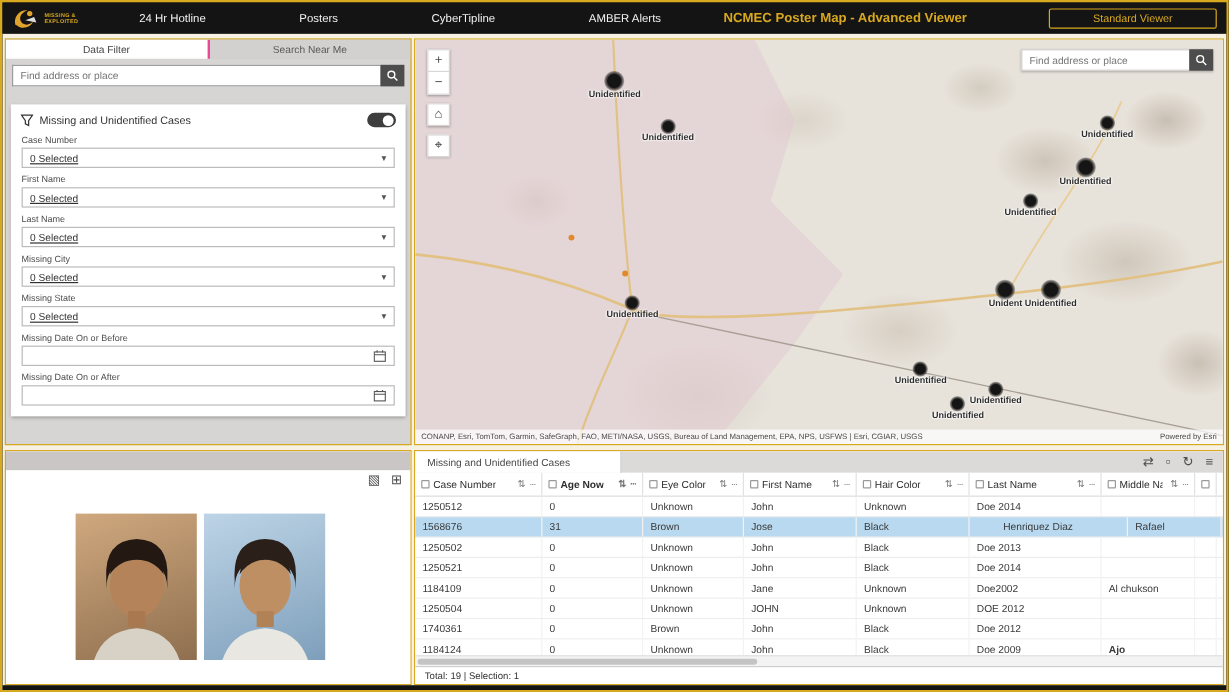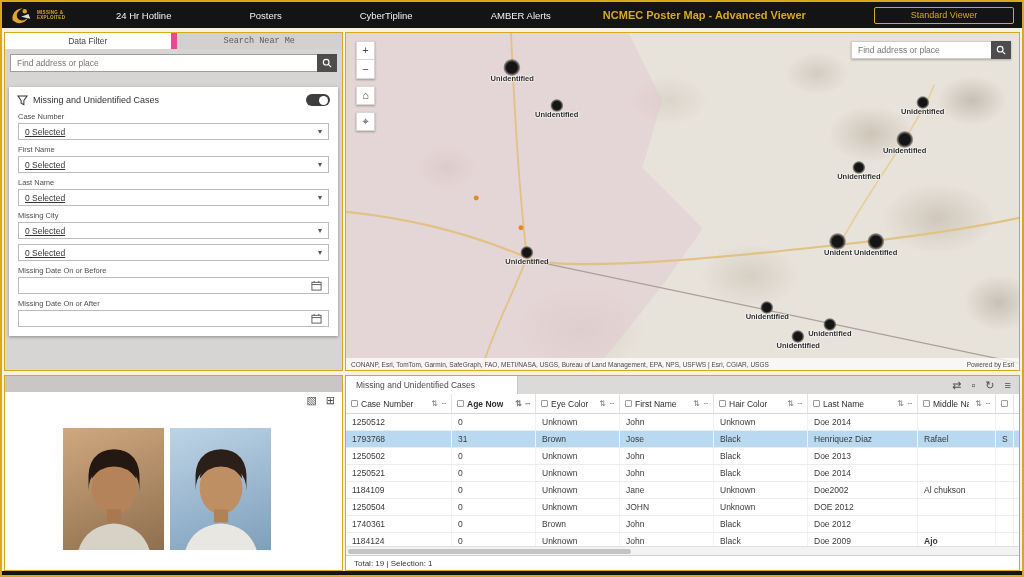--- a/index.html
+++ b/index.html
@@ -21,22 +21,22 @@
   .content { position:absolute; top:26px; left:0; right:0; bottom:0; background:#f6f1e2; }
   .bottom-strip { position:absolute; left:0; right:0; bottom:0; height:4px; background:#141414; }
   .panel { position:absolute; background:#fff; border:1px solid #d8a81f; overflow:hidden; }
   .filter-panel { left:2px; top:4px; width:339px; height:339px; background:#d7d5d3; }
   .map-panel    { left:343px; top:4px; width:675px; height:339px; }
   .photos-panel { left:2px; top:347px; width:339px; height:196px; }
   .table-panel  { left:343px; top:347px; width:675px; height:196px; }
 
   
   .tabs { display:flex; height:16px; background:#c9c6c5; }
-  .tab { flex:1; display:flex; align-items:center; justify-content:center; font-size:8.5px; color:#5a5a5a; background:#d3d1d0; border-right:6px solid #ec4899; cursor:pointer; }
-  .tab:last-child { border-right:none;font-family:Liberation Mono, monospace; }
+  .tab { flex:1; display:flex; align-items:center; justify-content:center; font-size:8.5px; color:#5a5a5a; background:#d3d1d0; border-right:2px solid #ec4899; cursor:pointer; }
+  .tab:last-child { border-right:none; }
   .tab.active { background:#fff; color:#444; }
 
   
   .search-row { display:flex; padding:5px 5px 6px; }
   .addr-input { flex:1; height:18px; border:1px solid #9d9d9d; border-right:none; font-size:8.5px; padding:0 6px; color:#333; background:#fff; font-family:inherit; outline:none; }
   .search-btn { width:20px; height:18px; background:#4d4d4d; border:none; display:flex; align-items:center; justify-content:center; cursor:pointer; padding:0; }
   .filter-card { margin:9px 4px; background:#fff; box-shadow:0 1px 3px rgba(0,0,0,.35); padding-bottom:4px; }
   .filter-head { display:flex; align-items:center; gap:5px; padding:7px 8px 6px; }
   .filter-title { font-size:9px; color:#333; flex:1; }
   .toggle { width:24px; height:12px; border-radius:7px; background:#3e3e3e; position:relative; cursor:pointer; flex:none; }
@@ -181,20 +181,21 @@
               </div>
             </div>
             <div class="field">
               <div class="field-label">Missing City</div>
               <div class="select-box">
                 <span class="field-value">0 Selected</span>
                 <span class="field-ic">▾</span>
               </div>
             </div>
             <div class="field">
+              <div class="field-label">Missing State</div>
               <div class="select-box">
                 <span class="field-value">0 Selected</span>
                 <span class="field-ic">▾</span>
               </div>
             </div>
             <div class="field">
               <div class="field-label">Missing Date On or Before</div>
               <div class="date-box">
                 <span class="field-value"></span>
                 <span class="field-ic">
@@ -406,26 +407,26 @@
             <div class="td" style="width: 106px;">1250512</div>
             <div class="td" style="width: 84px;">0</div>
             <div class="td" style="width: 84px;">Unknown</div>
             <div class="td" style="width: 94px;">John</div>
             <div class="td" style="width: 94px;">Unknown</div>
             <div class="td" style="width: 110px;">Doe 2014</div>
             <div class="td" style="width: 78px;"></div>
             <div class="td" style="width: 18px;"></div>
           </div>
           <div class="tr selected">
-            <div class="td" style="width: 106px;">1793768</div>
+            <div class="td" style="width: 106px;">1568676</div>
             <div class="td" style="width: 84px;">31</div>
             <div class="td" style="width: 84px;">Brown</div>
             <div class="td" style="width: 94px;">Jose</div>
             <div class="td" style="width: 94px;">Black</div>
-            <div class="td" style="width: 110px;">Henriquez Diaz</div>
+            <div class="td" style="width: 110px; margin-left: 22px;">Henriquez Diaz</div>
             <div class="td" style="width: 78px;">Rafael</div>
             <div class="td" style="width: 18px;">S</div>
           </div>
           <div class="tr">
             <div class="td" style="width: 106px;">1250502</div>
             <div class="td" style="width: 84px;">0</div>
             <div class="td" style="width: 84px;">Unknown</div>
             <div class="td" style="width: 94px;">John</div>
             <div class="td" style="width: 94px;">Black</div>
             <div class="td" style="width: 110px;">Doe 2013</div>

